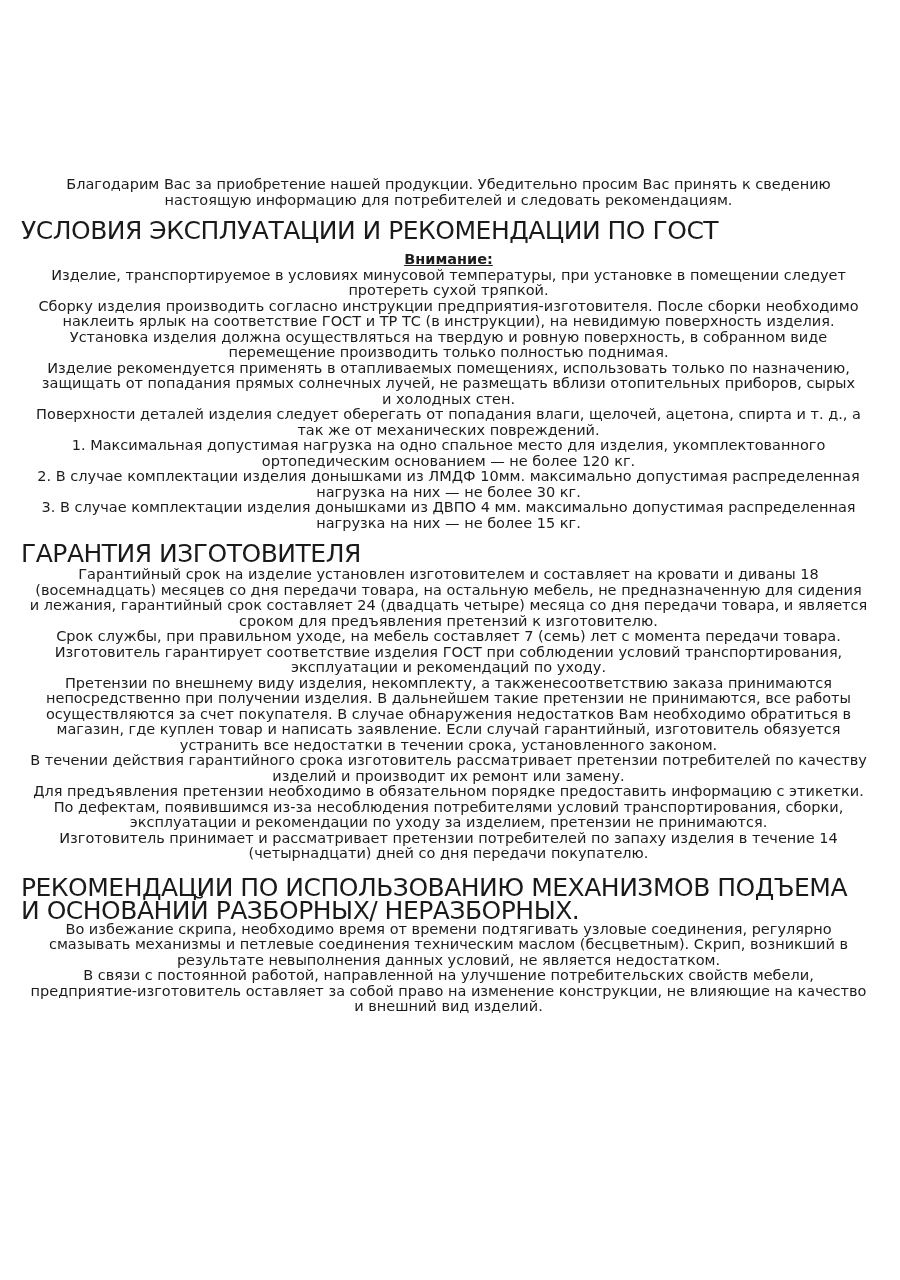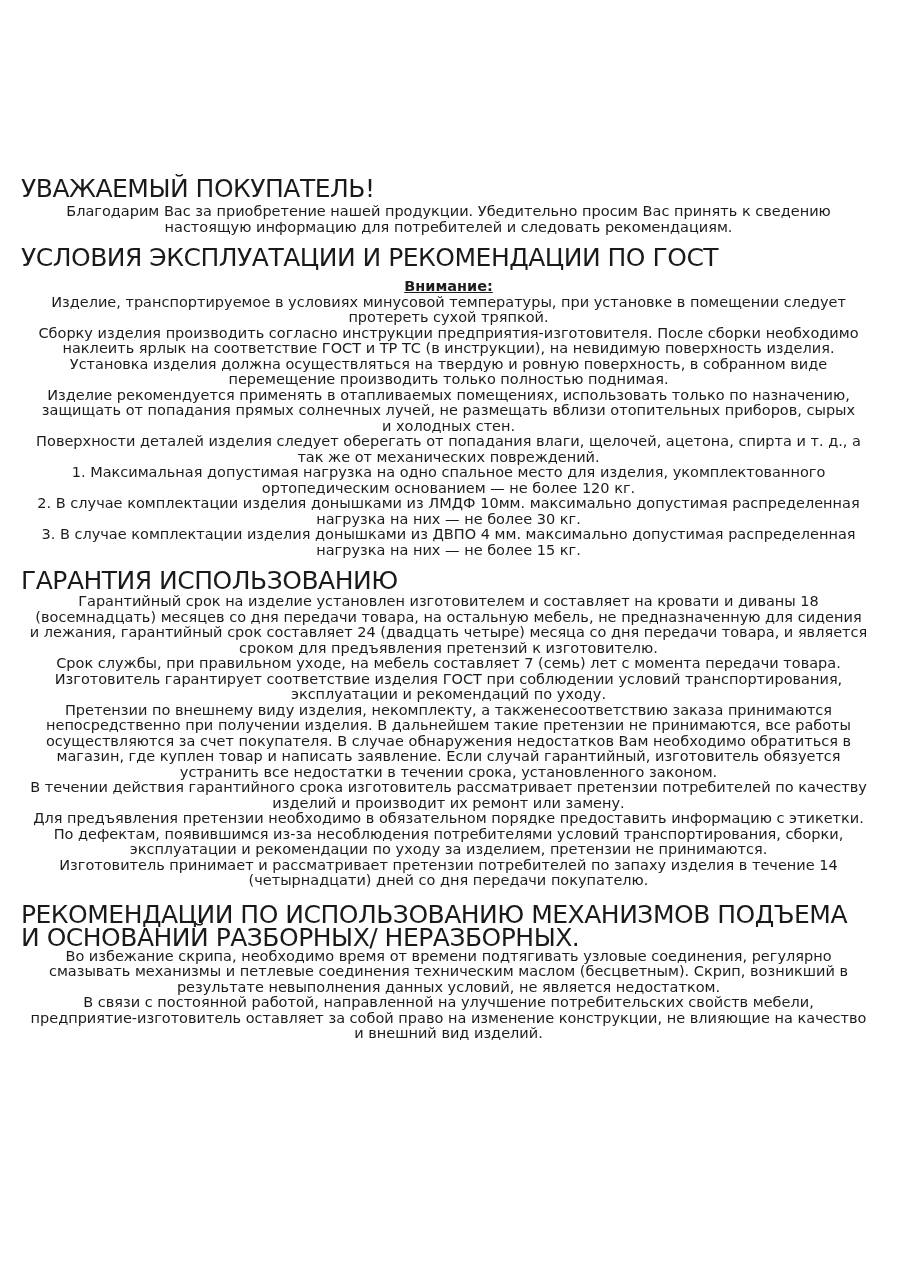--- a/index.html
+++ b/index.html
@@ -45,21 +45,20 @@
     text-decoration: underline;
   }
 </style>
 </head>
 <body>
 
 <div class="page">
   <div class="content">
 
     <section>
-      <h1 class="heading h-greeting">УВАЖАЕМЫЙ ПОКУПАТЕЛЬ!</h1>
       <p class="body-text">Благодарим Вас за приобретение нашей продукции. Убедительно просим Вас принять к сведению
 настоящую информацию для потребителей и следовать рекомендациям.</p>
     </section>
 
     <section>
       <h1 class="heading h-usage">УСЛОВИЯ ЭКСПЛУАТАЦИИ И РЕКОМЕНДАЦИИ ПО ГОСТ</h1>
       <p class="body-text bold-underline">Внимание:</p>
       <p class="body-text">Изделие, транспортируемое в условиях минусовой температуры, при установке в помещении следует
 протереть сухой тряпкой.
 Сборку изделия производить согласно инструкции предприятия-изготовителя. После сборки необходимо
@@ -73,21 +72,21 @@
 так же от механических повреждений.</p>
       <p class="body-text">1. Максимальная допустимая нагрузка на одно спальное место для изделия, укомплектованного
 ортопедическим основанием — не более 120 кг.
 2. В случае комплектации изделия донышками из ЛМДФ 10мм. максимально допустимая распределенная
 нагрузка на них — не более 30 кг.
 3. В случае комплектации изделия донышками из ДВПО 4 мм. максимально допустимая распределенная
 нагрузка на них — не более 15 кг.</p>
     </section>
 
     <section>
-      <h1 class="heading h-warranty">ГАРАНТИЯ ИСПОЛЬЗОВАНИЮ</h1>
+      <h1 class="heading h-warranty">ГАРАНТИЯ ИЗГОТОВИТЕЛЯ</h1>
       <p class="body-text">Гарантийный срок на изделие установлен изготовителем и составляет на кровати и диваны 18
 (восемнадцать) месяцев со дня передачи товара, на остальную мебель, не предназначенную для сидения
 и лежания, гарантийный срок составляет 24 (двадцать четыре) месяца со дня передачи товара, и является
 сроком для предъявления претензий к изготовителю.
 Срок службы, при правильном уходе, на мебель составляет 7 (семь) лет с момента передачи товара.
 Изготовитель гарантирует соответствие изделия ГОСТ при соблюдении условий транспортирования,
 эксплуатации и рекомендаций по уходу.
 Претензии по внешнему виду изделия, некомплекту, а такженесоответствию заказа принимаются
 непосредственно при получении изделия. В дальнейшем такие претензии не принимаются, все работы
 осуществляются за счет покупателя. В случае обнаружения недостатков  Вам необходимо обратиться в

